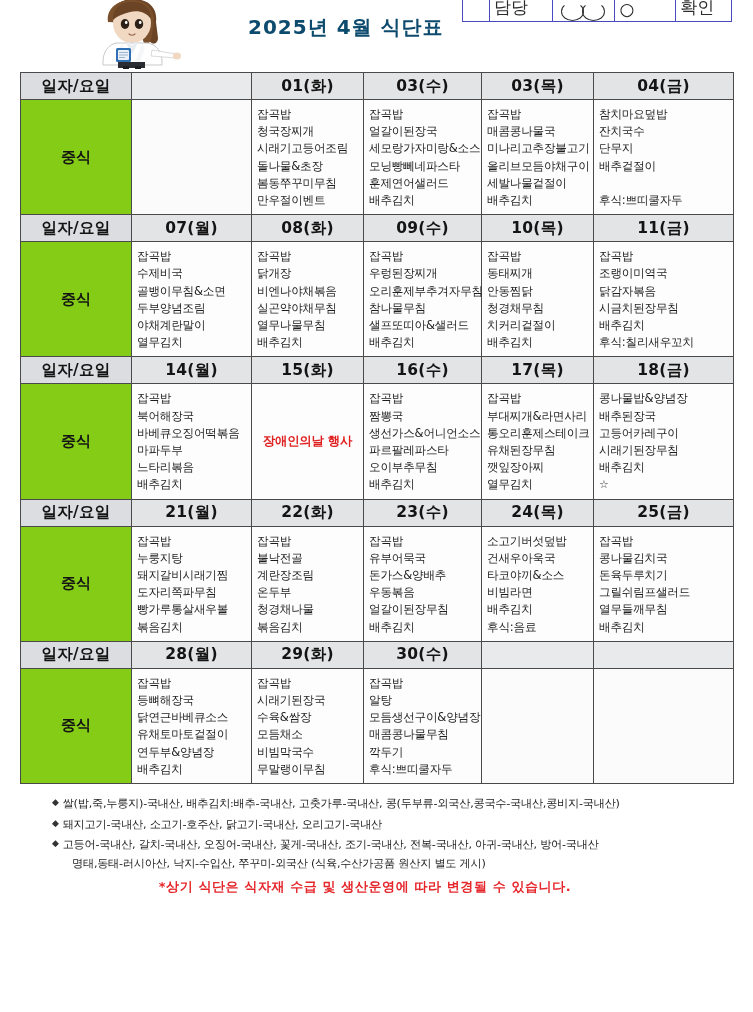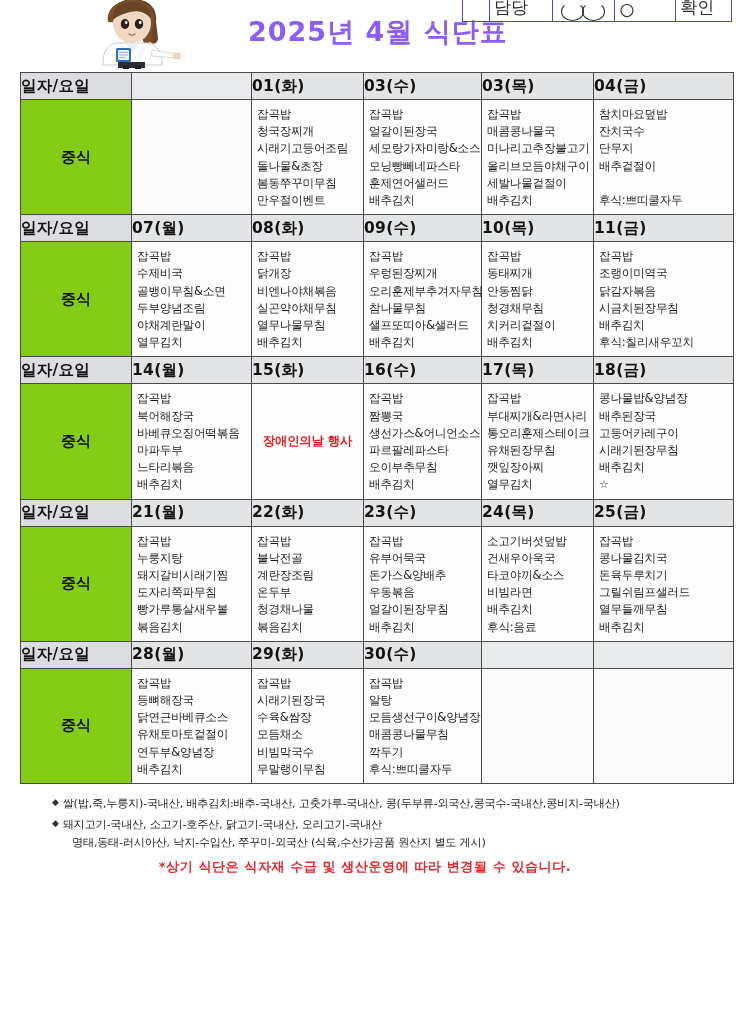--- a/index.html
+++ b/index.html
@@ -27,24 +27,24 @@
     position: absolute;
     left: 78px;
     top: -4px;
     width: 110px;
     height: 74px;
   }
   .page-title {
     position: absolute;
     left: 248px;
     top: 14px;
-    font-size: 27px;
+    font-size: 20px;
     font-weight: 700;
     letter-spacing: 1px;
-    color: #8b5cf6;
+    color: #0c4a6e;
     white-space: nowrap;
   }
 
   
   .stamp-box {
     position: absolute;
     left: 462px;
     top: -18px;
     width: 268px;
     height: 38px;
@@ -105,20 +105,21 @@
   col.c-label { width: 111px; }
   col.c-day   { width: 120px; }
   col.c-d2    { width: 112px; }
   col.c-d3    { width: 118px; }
   col.c-d4    { width: 112px; }
   col.c-d5    { width: 140px; }
 
   tr.head-row td {
     height: 26px;
     background: #e3e4e6;
+    text-align: center;
     font-size: 15.5px;
     font-weight: 700;
     letter-spacing: 0.3px;
     vertical-align: middle;
     color: #141414;
   }
   tr.head-row td.label-head {
     background: #dcdde0;
   }
   tr.head-row td.blank-head {
@@ -498,15 +499,18 @@
     </tbody>
 </table>
 
 <div class="footer">
   <div class="origin-line">
     <span class="bullet">◆</span><span>쌀(밥,죽,누룽지)-국내산, 배추김치:배추-국내산, 고춧가루-국내산, 콩(두부류-외국산,콩국수-국내산,콩비지-국내산)</span>
   </div>
   <div class="origin-line">
     <span class="bullet">◆</span><span>돼지고기-국내산, 소고기-호주산, 닭고기-국내산, 오리고기-국내산</span>
   </div>
+  <div class="origin-line">
+    <span class="bullet">◆</span><span>고등어-국내산, 갈치-국내산, 오징어-국내산, 꽃게-국내산, 조기-국내산, 전복-국내산, 아귀-국내산, 방어-국내산</span>
+  </div>
   <div class="origin-line indented">명태,동태-러시아산, 낙지-수입산, 쭈꾸미-외국산 (식육,수산가공품 원산지 별도 게시)</div>
   <div class="notice">*상기 식단은 식자재 수급 및 생산운영에 따라 변경될 수 있습니다.</div>
 </div>
 
 </body></html>

